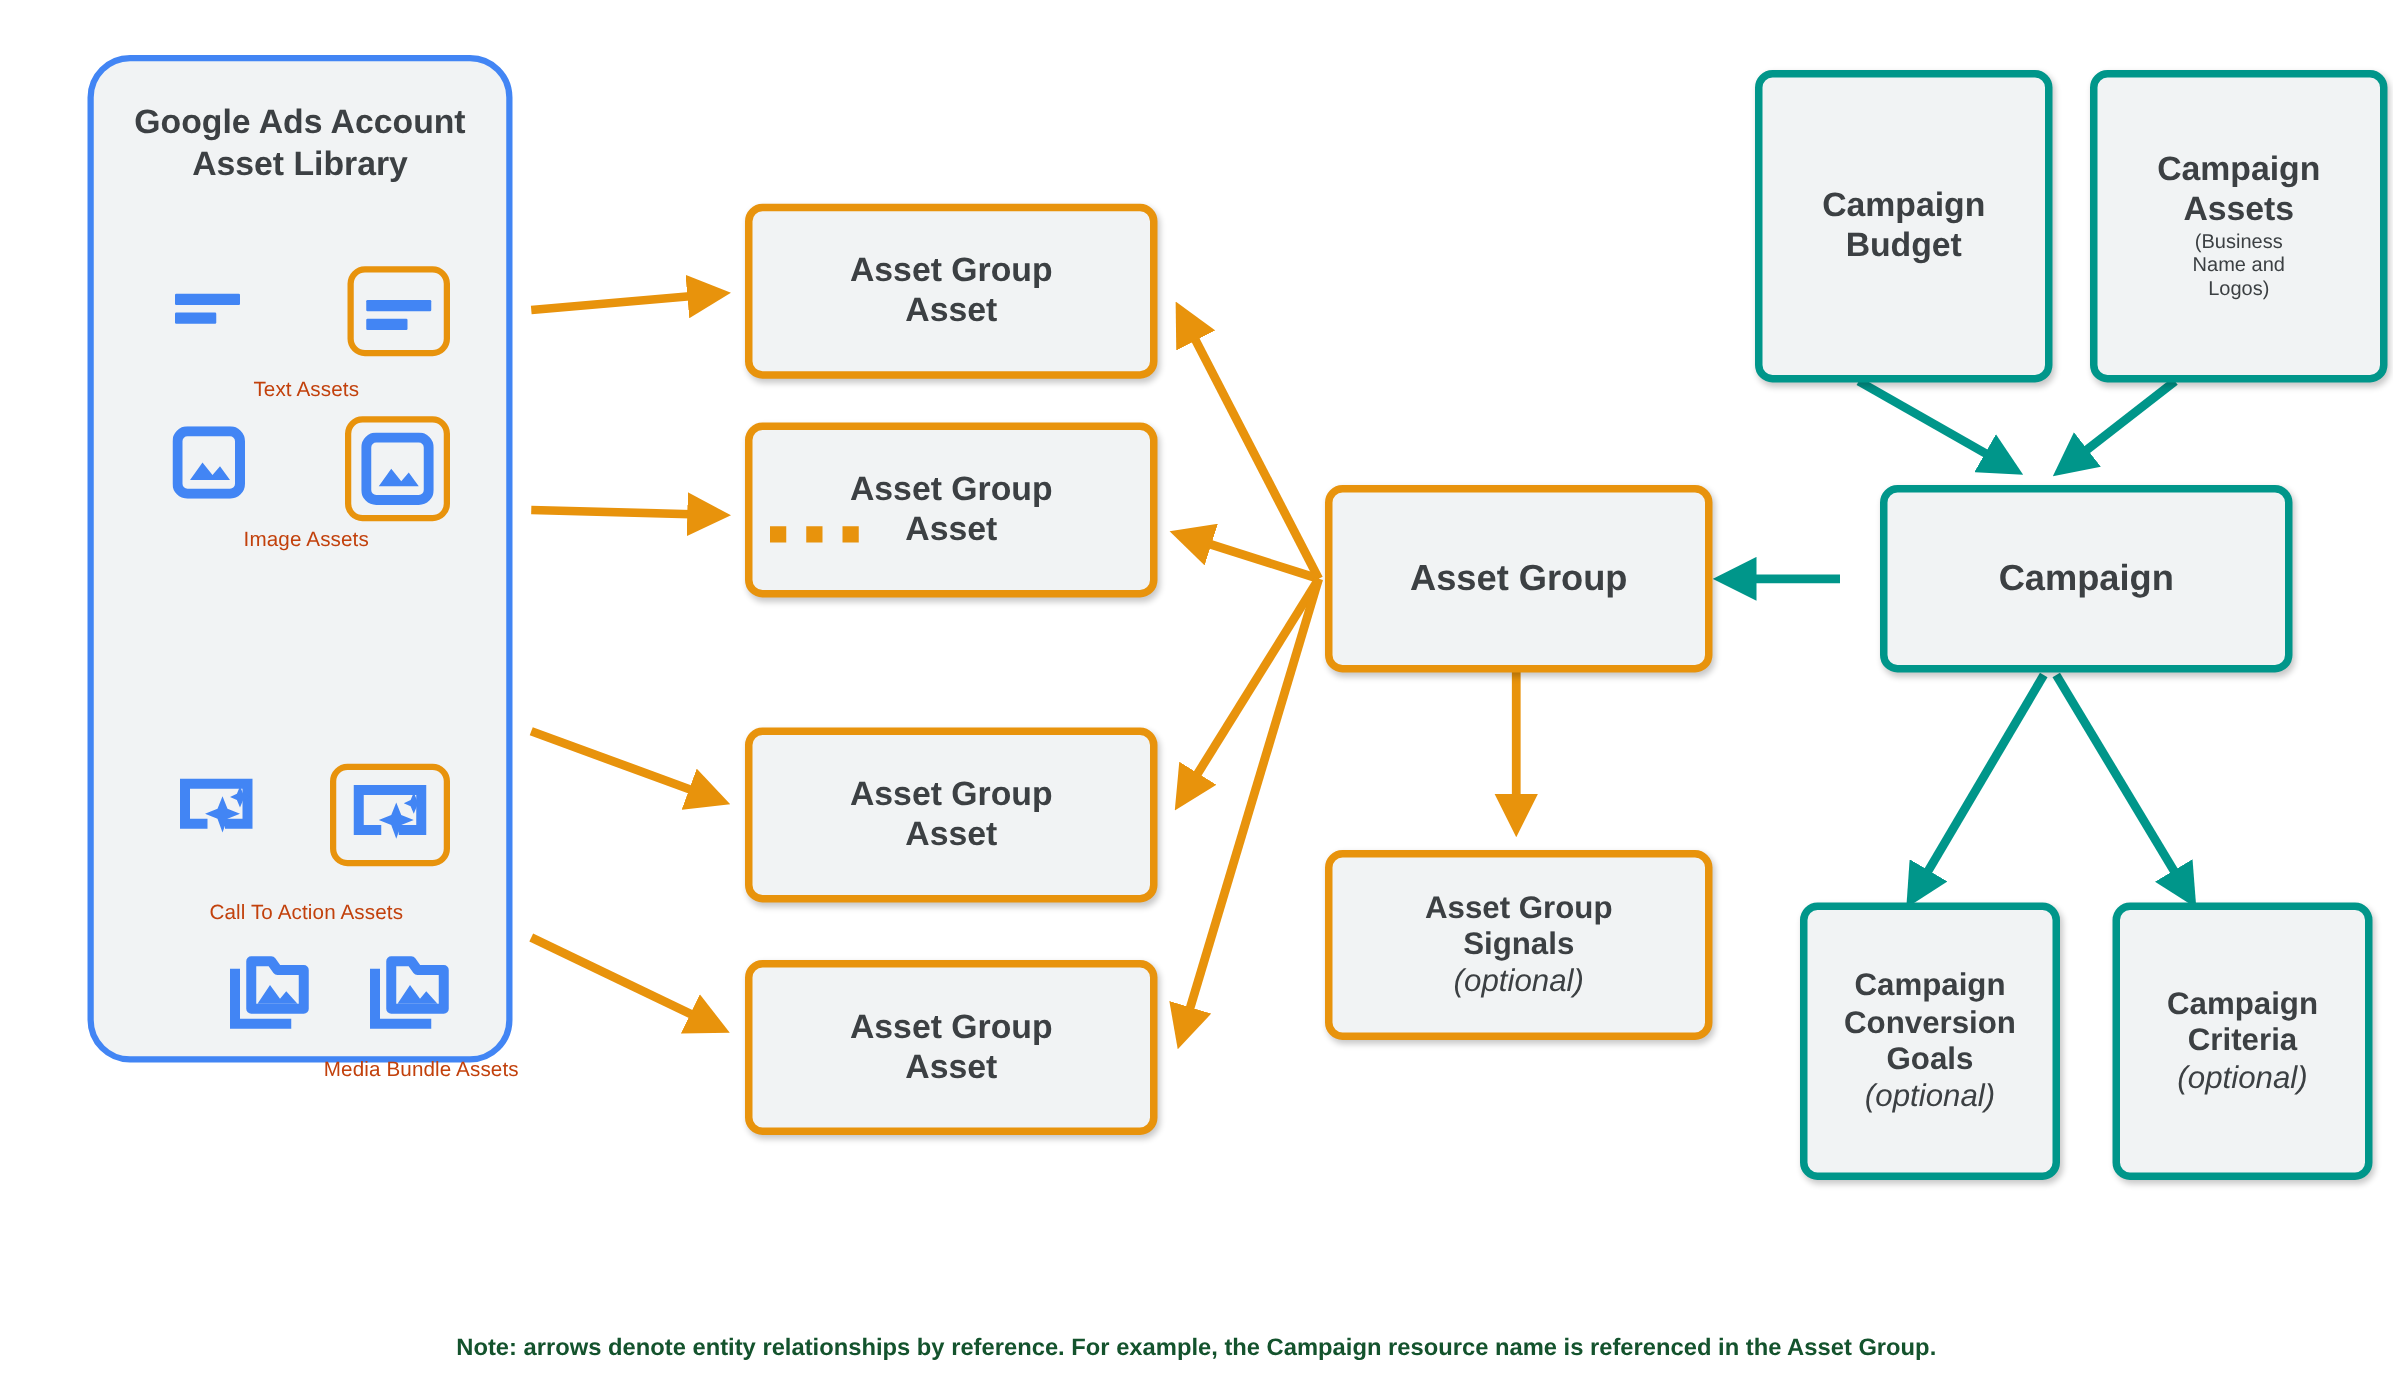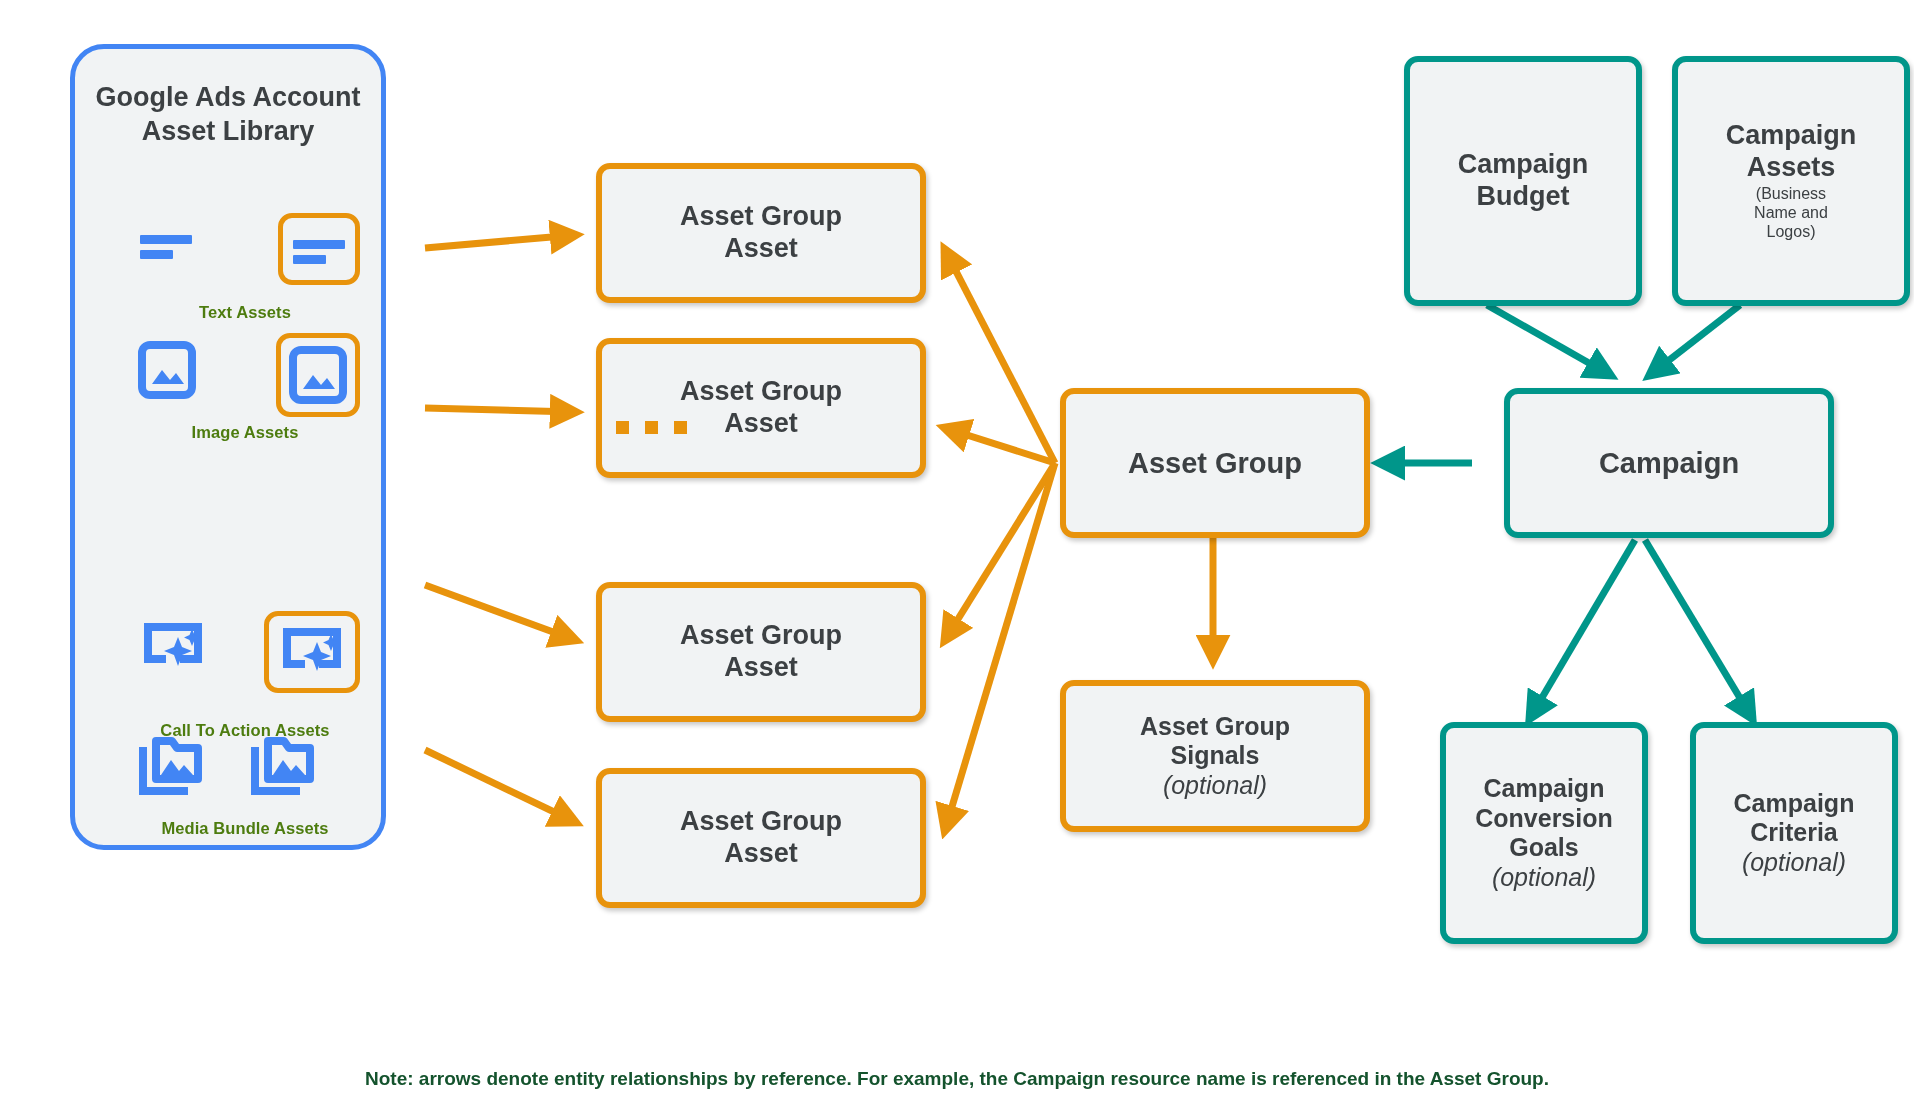--- a/index.html
+++ b/index.html
@@ -62,21 +62,21 @@
   }
 
   .orange { border: 6px solid #e8930c; }
   .teal   { border: 6px solid #00968a; margin-left: 36px; }
 
   
   #library {
     position: absolute;
     left: 70px;
     top: 44px;
-    width: 316px;
+    width: 340px;
     height: 806px;
     box-sizing: border-box;
     background: #f1f3f4;
     border: 5px solid #4285f4;
     border-radius: 34px;
     z-index: 2;
   }
   #library-title {
     position: absolute;
     left: 0; right: 0;
@@ -115,22 +115,22 @@
   .icon-boxed {
     right: 0px; top: 0px;
     border: 5px solid #e8930c;
     border-radius: 14px;
     padding: 8px;
     background: #f1f3f4;
   }
   .asset-label {
     margin-top: 4px;
     font-size: 16.5px;
-    font-weight: bold;
-    color: #4d7c0f;
+    font-weight: normal;
+    color: #c2410c;
     letter-spacing: 0.1px;
   }
 
   
   #ellipsis {
     position: absolute;
     left: 616px;
     top: 421px;
     display: flex;
     gap: 16px;
@@ -258,21 +258,21 @@
           <svg width="70" height="56" viewBox="0 0 70 56">
             <path d="M14 8 L60 8 L60 40 M60 40 L46 40 M24 40 L10 40 L10 8" fill="none" stroke="#4285f4" stroke-width="8" stroke-linecap="square"></path>
             <path d="M40 18 L44 28 L54 32 L44 36 L40 47 L36 36 L26 32 L36 28 Z" fill="#4285f4"></path>
             <path d="M54 10 L56.5 16 L62 18.5 L56.5 21 L54 27 L51.5 21 L46 18.5 L51.5 16 Z" fill="#4285f4"></path>
           </svg>
         </div>
       </div>
       <div class="asset-label">Call To Action Assets</div>
     </div>
 
-    <div class="asset-row" style="top:680px;">
+    <div class="asset-row" style="top:708px;align-items:flex-end;">
       <div class="asset-icons" style="width:250px;">
         <div class="icon-plain" style="left:18px;top:6px;">
           <svg width="66" height="64" viewBox="0 0 66 64">
             <path d="M5 16 L5 56 L46 56" fill="none" stroke="#4285f4" stroke-width="8" stroke-linecap="square"></path>
             <path d="M18 6 L34 6 L39 13 L60 13 L60 44 L18 44 Z" fill="none" stroke="#4285f4" stroke-width="8" stroke-linejoin="round"></path>
             <path d="M23 40 L33 25 L41 36 L46 30 L55 40 Z" fill="#4285f4"></path>
           </svg>
         </div>
         <div class="icon-plain" style="left:130px;top:6px;">
           <svg width="66" height="64" viewBox="0 0 66 64">

